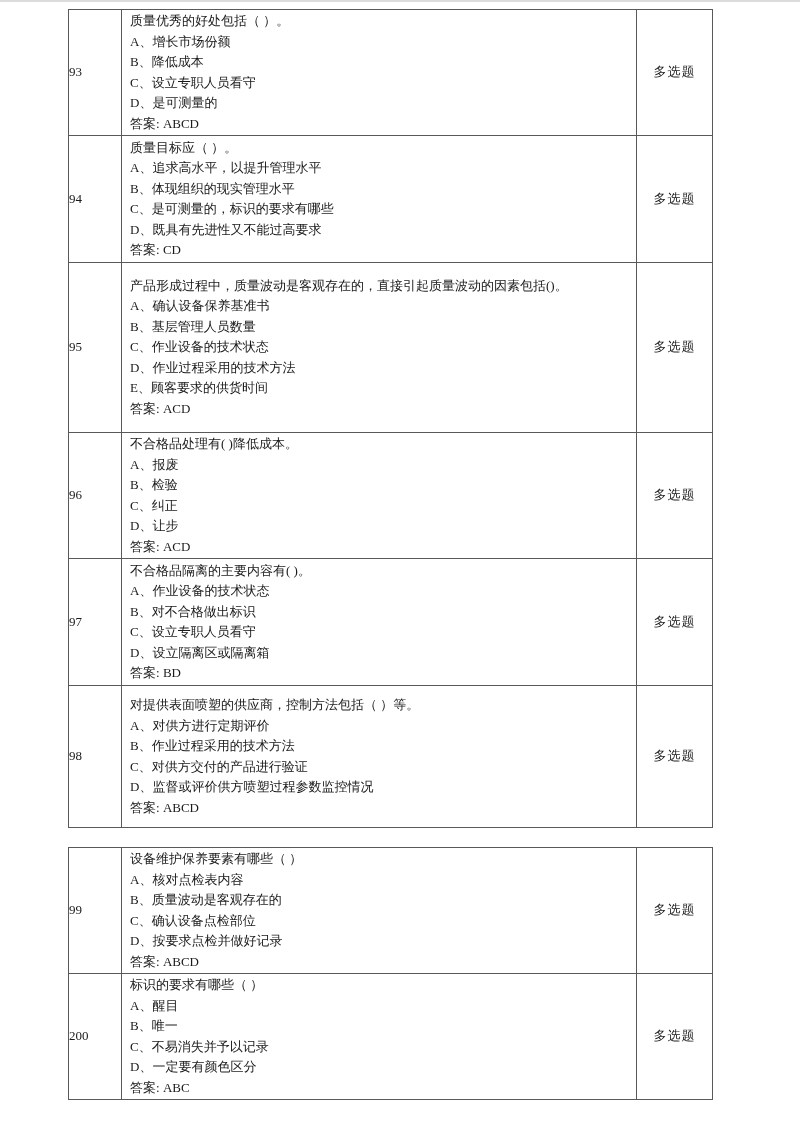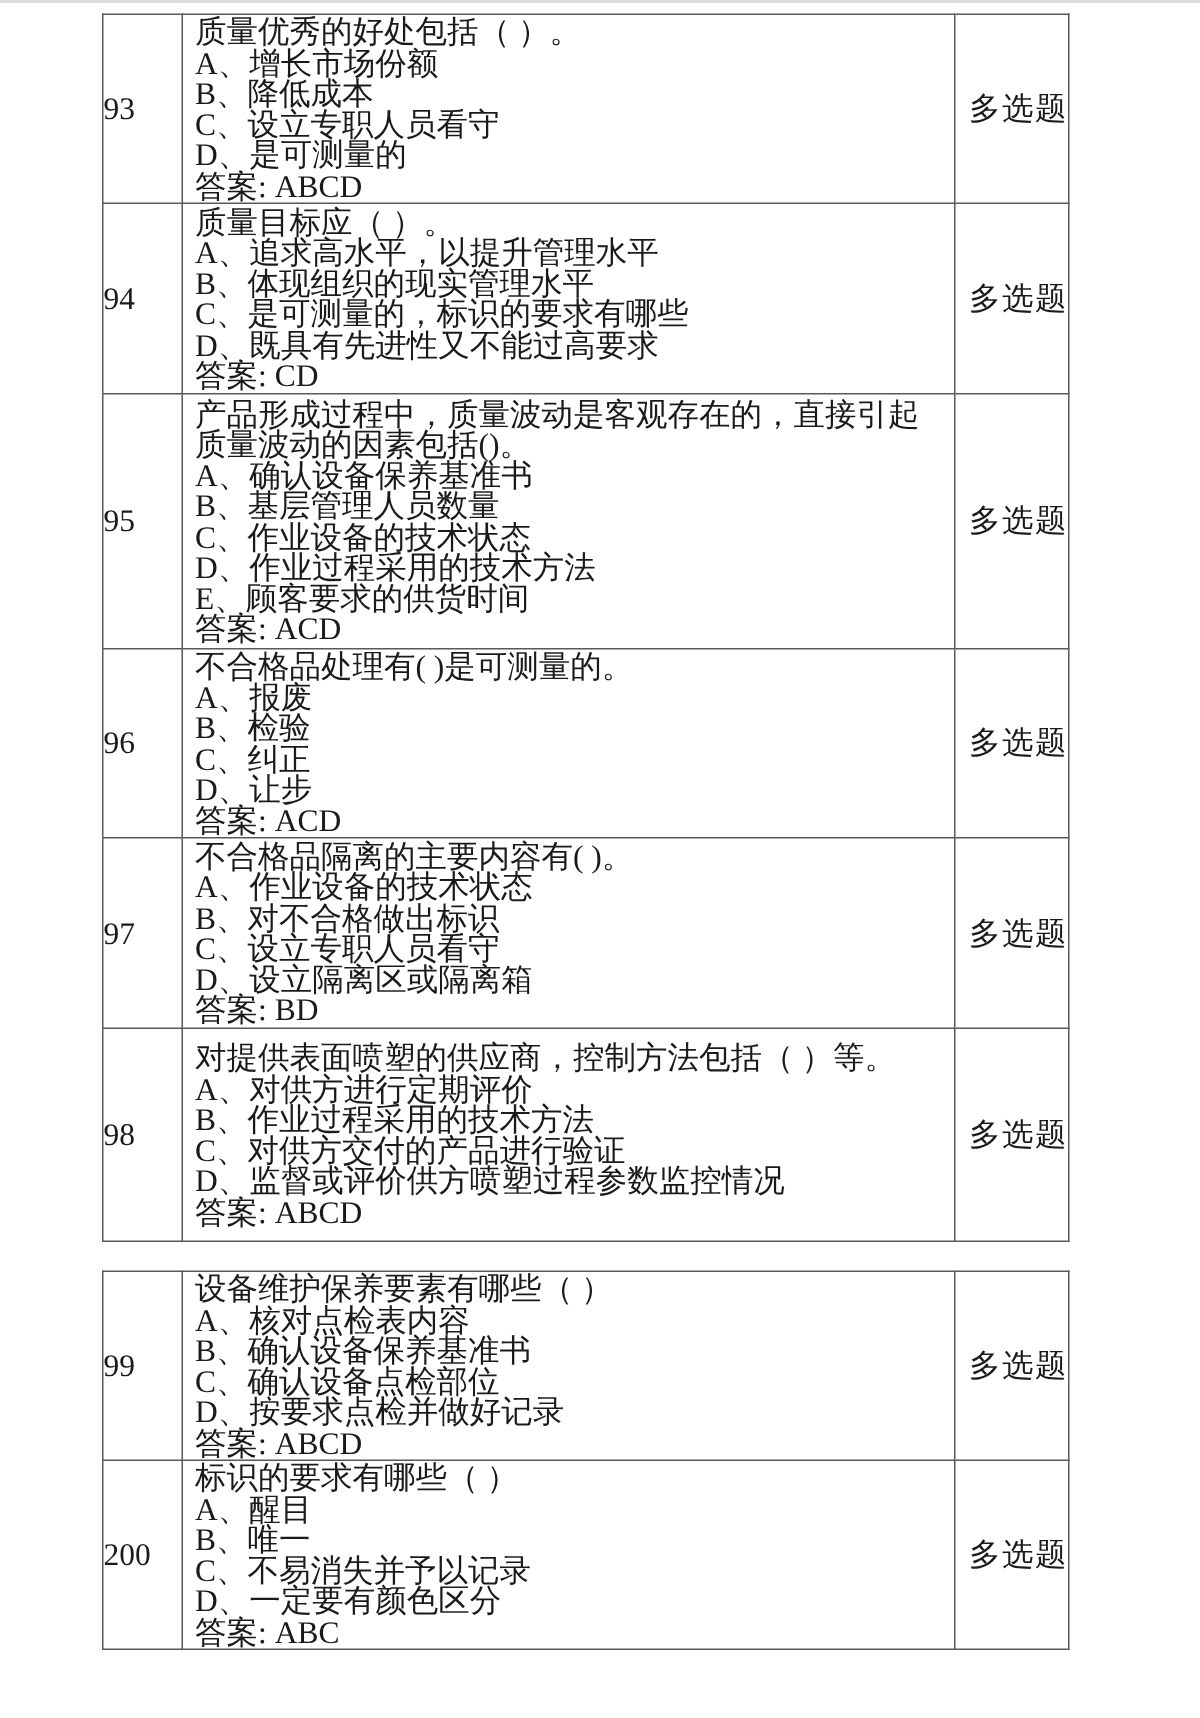--- a/index.html
+++ b/index.html
@@ -29,27 +29,27 @@
     width: 644px;
   }
   #table1 { margin-top: 9px; }
   #table2 { margin-top: 19px; }
   col.c-num  { width: 53px; }
   col.c-body { width: 515px; }
   col.c-type { width: 76px; }
   td {
     border: 1px solid #595959;
     vertical-align: middle;
-    font-size: 21px;
+    font-size: 13px;
     line-height: 20.5px;
     padding: 0;
   }
   .num-cell  { text-align: left; }
   .body-cell { padding: 1px 6px 1px 8px; }
-  .type-cell { text-align: right; letter-spacing: 1px; }
+  .type-cell { text-align: center; letter-spacing: 1px; }
   .q-text, .opt-line, .answer-line { white-space: normal; }
   
   #table1 tr:nth-child(1) { height: 125px; }
   #table1 tr:nth-child(2) { height: 127px; }
   #table1 tr:nth-child(3) { height: 170px; }
   #table1 tr:nth-child(4) { height: 125px; }
   #table1 tr:nth-child(5) { height: 127px; }
   #table1 tr:nth-child(6) { height: 142px; }
   #table2 tr:nth-child(1) { height: 126px; }
   #table2 tr:nth-child(2) { height: 126px; }
@@ -123,21 +123,21 @@
     <td class="type-cell">
       <span>多选题</span>
     </td>
   </tr>
 
   <tr class="q-row">
     <td class="num-cell">
       <span>96</span>
     </td>
     <td class="body-cell">
-      <div class="q-text">不合格品处理有(  )是可测量的。</div>
+      <div class="q-text">不合格品处理有(  )降低成本。</div>
       <div class="opts">
               <div class="opt-line">A、报废</div>
               <div class="opt-line">B、检验</div>
               <div class="opt-line">C、纠正</div>
               <div class="opt-line">D、让步</div>
             </div>
       <div class="answer-line"><span class="answer-prefix">答案: </span><span class="answer-value">ACD</span></div>
     </td>
     <td class="type-cell">
       <span>多选题</span>
@@ -192,21 +192,21 @@
       </colgroup>
     <tbody>
   <tr class="q-row">
     <td class="num-cell">
       <span>99</span>
     </td>
     <td class="body-cell">
       <div class="q-text">设备维护保养要素有哪些（ ）</div>
       <div class="opts">
               <div class="opt-line">A、核对点检表内容</div>
-              <div class="opt-line">B、确认设备保养基准书</div>
+              <div class="opt-line">B、质量波动是客观存在的</div>
               <div class="opt-line">C、确认设备点检部位</div>
               <div class="opt-line">D、按要求点检并做好记录</div>
             </div>
       <div class="answer-line"><span class="answer-prefix">答案: </span><span class="answer-value">ABCD</span></div>
     </td>
     <td class="type-cell">
       <span>多选题</span>
     </td>
   </tr>
 

